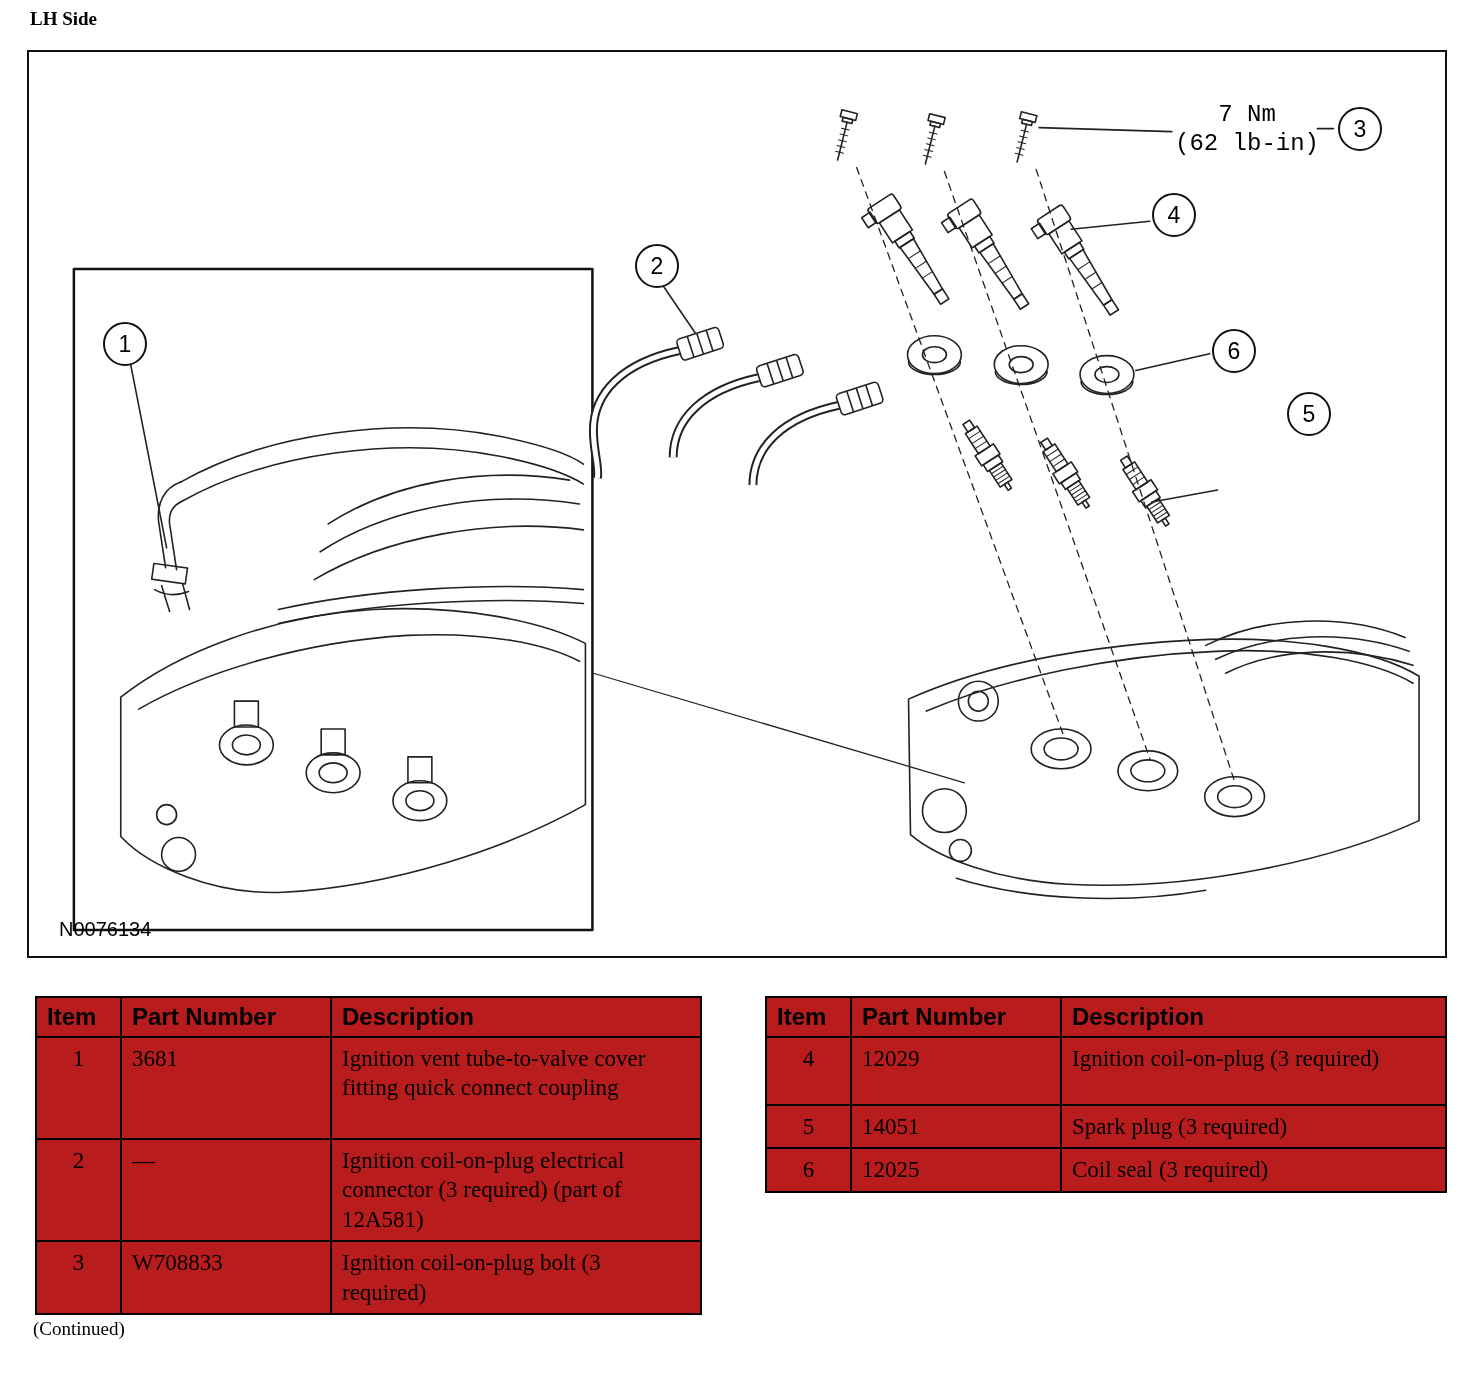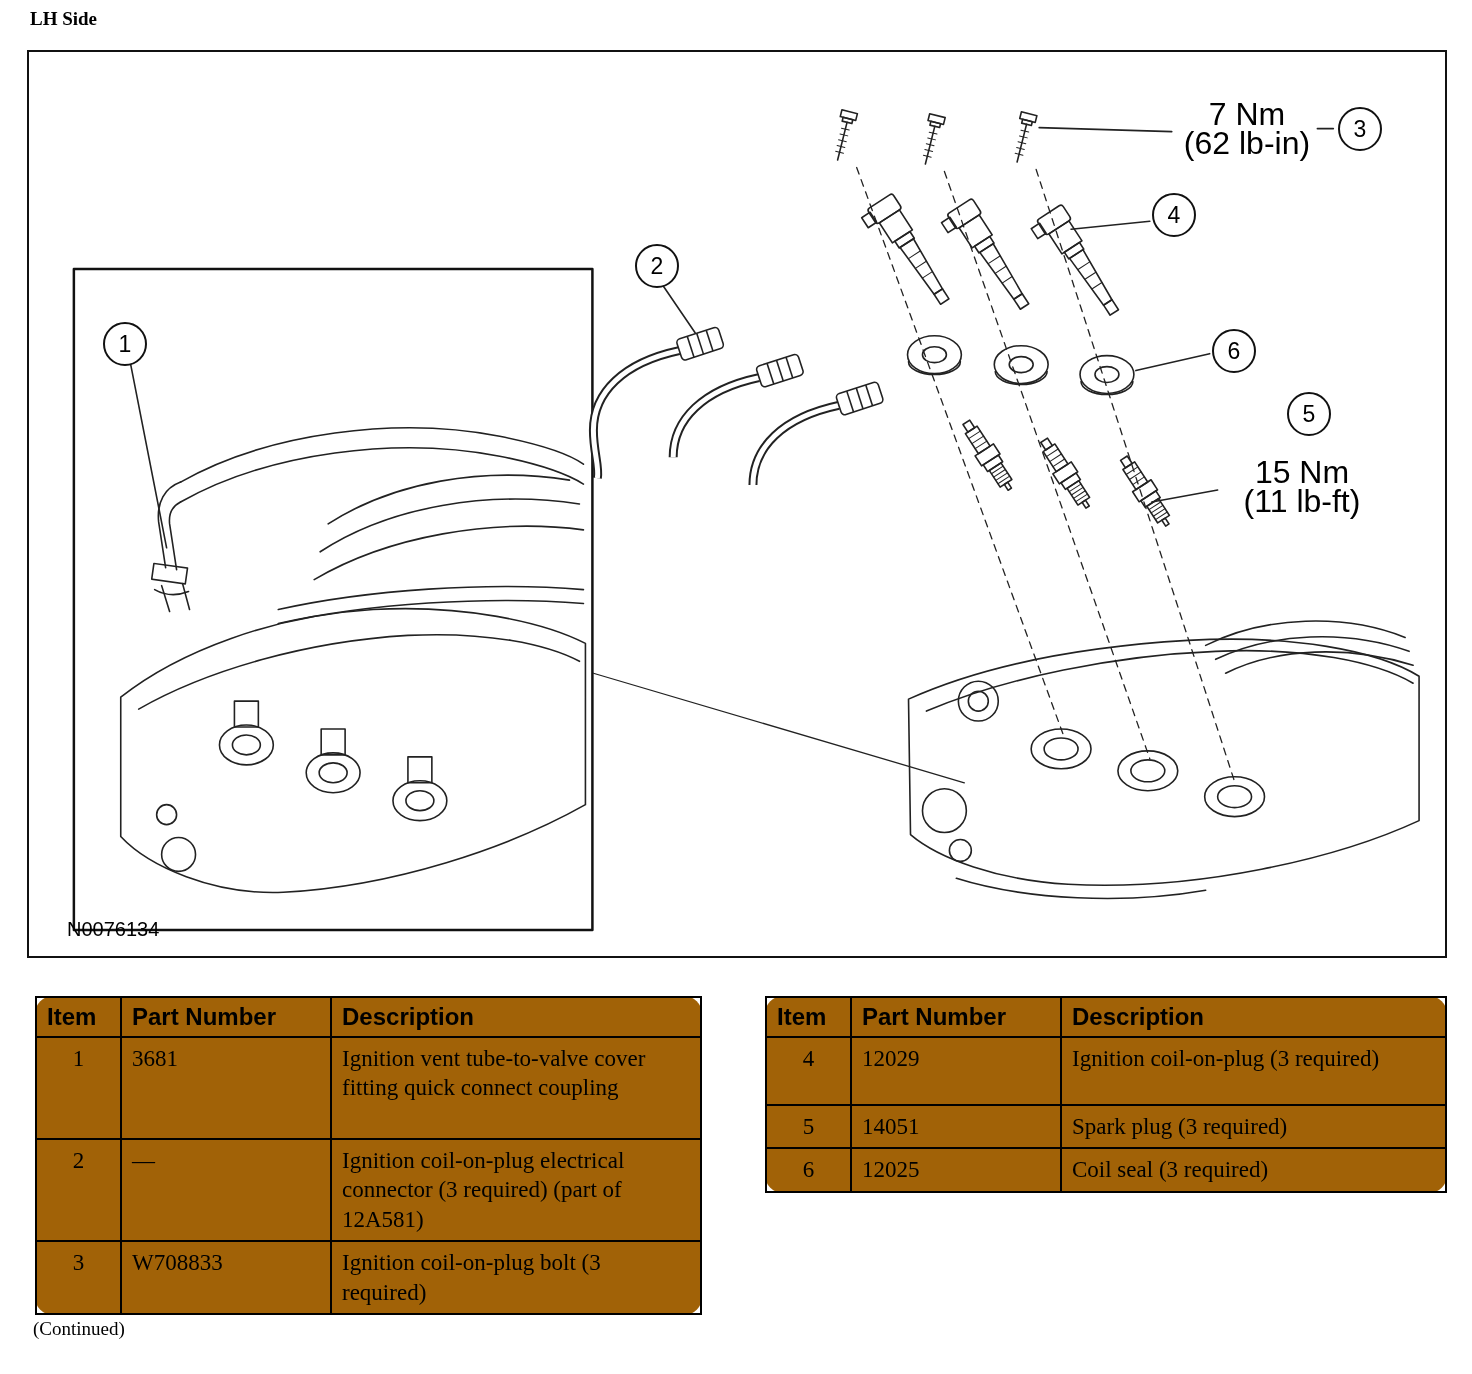--- a/index.html
+++ b/index.html
@@ -21,30 +21,30 @@
   }
   svg.art { position: absolute; inset: 0; width: 100%; height: 100%; }
   .callout {
     position: absolute; width: 44px; height: 44px;
     border: 2px solid #111; border-radius: 50%; background: #fff;
     display: flex; align-items: center; justify-content: center;
     font-family: "Liberation Sans", sans-serif; font-size: 23px;
   }
   .torque {
     position: absolute; width: 160px; text-align: center;
-    font-family: Liberation Sans, sans-serif;
-    font-size: 32px; line-height: 29px;
+    font-family: Liberation Mono, monospace;
+    font-size: 24px; line-height: 29px;
   }
   .figure-id {
     position: absolute; left: 30px; top: 866px;
-    font-family: "Liberation Sans", sans-serif; font-size: 20px; margin-left: 8px;
+    font-family: "Liberation Sans", sans-serif; font-size: 20px;
   }
   table.parts {
     position: absolute; border-collapse: collapse;
-    font-size: 23px; table-layout: fixed; background: #a16207; border-radius: 18px;
+    font-size: 23px; table-layout: fixed; background: #b91c1c;
   }
   table.parts th {
     font-family: "Liberation Sans", sans-serif;
     font-size: 24px; font-weight: bold; text-align: left;
     padding: 5px 10px; border: 2px solid #000; height: 38px;
   }
   table.parts td {
     border: 2px solid #000; vertical-align: top;
     padding: 6px 10px; line-height: 1.28;
   }
@@ -269,24 +269,20 @@
     <div class="callout" style="left:606px;top:192px">2</div>
     <div class="callout" style="left:1309px;top:55px">3</div>
     <div class="callout" style="left:1123px;top:141px">4</div>
     <div class="callout" style="left:1258px;top:340px">5</div>
     <div class="callout" style="left:1183px;top:277px">6</div>
 
     <div class="torque" style="left:1138px;top:48px">
       <div>7 Nm</div>
       <div>(62 lb-in)</div>
     </div>
-    <div class="torque" style="left:1193px;top:406px">
-      <div>15 Nm</div>
-      <div>(11 lb-ft)</div>
-    </div>
 
     <div class="figure-id">N0076134</div>
   </div>
 
   <table class="parts t-left">
     <colgroup>
         <col style="width:85px">
         <col style="width:210px">
         <col style="width:370px">
       </colgroup>

